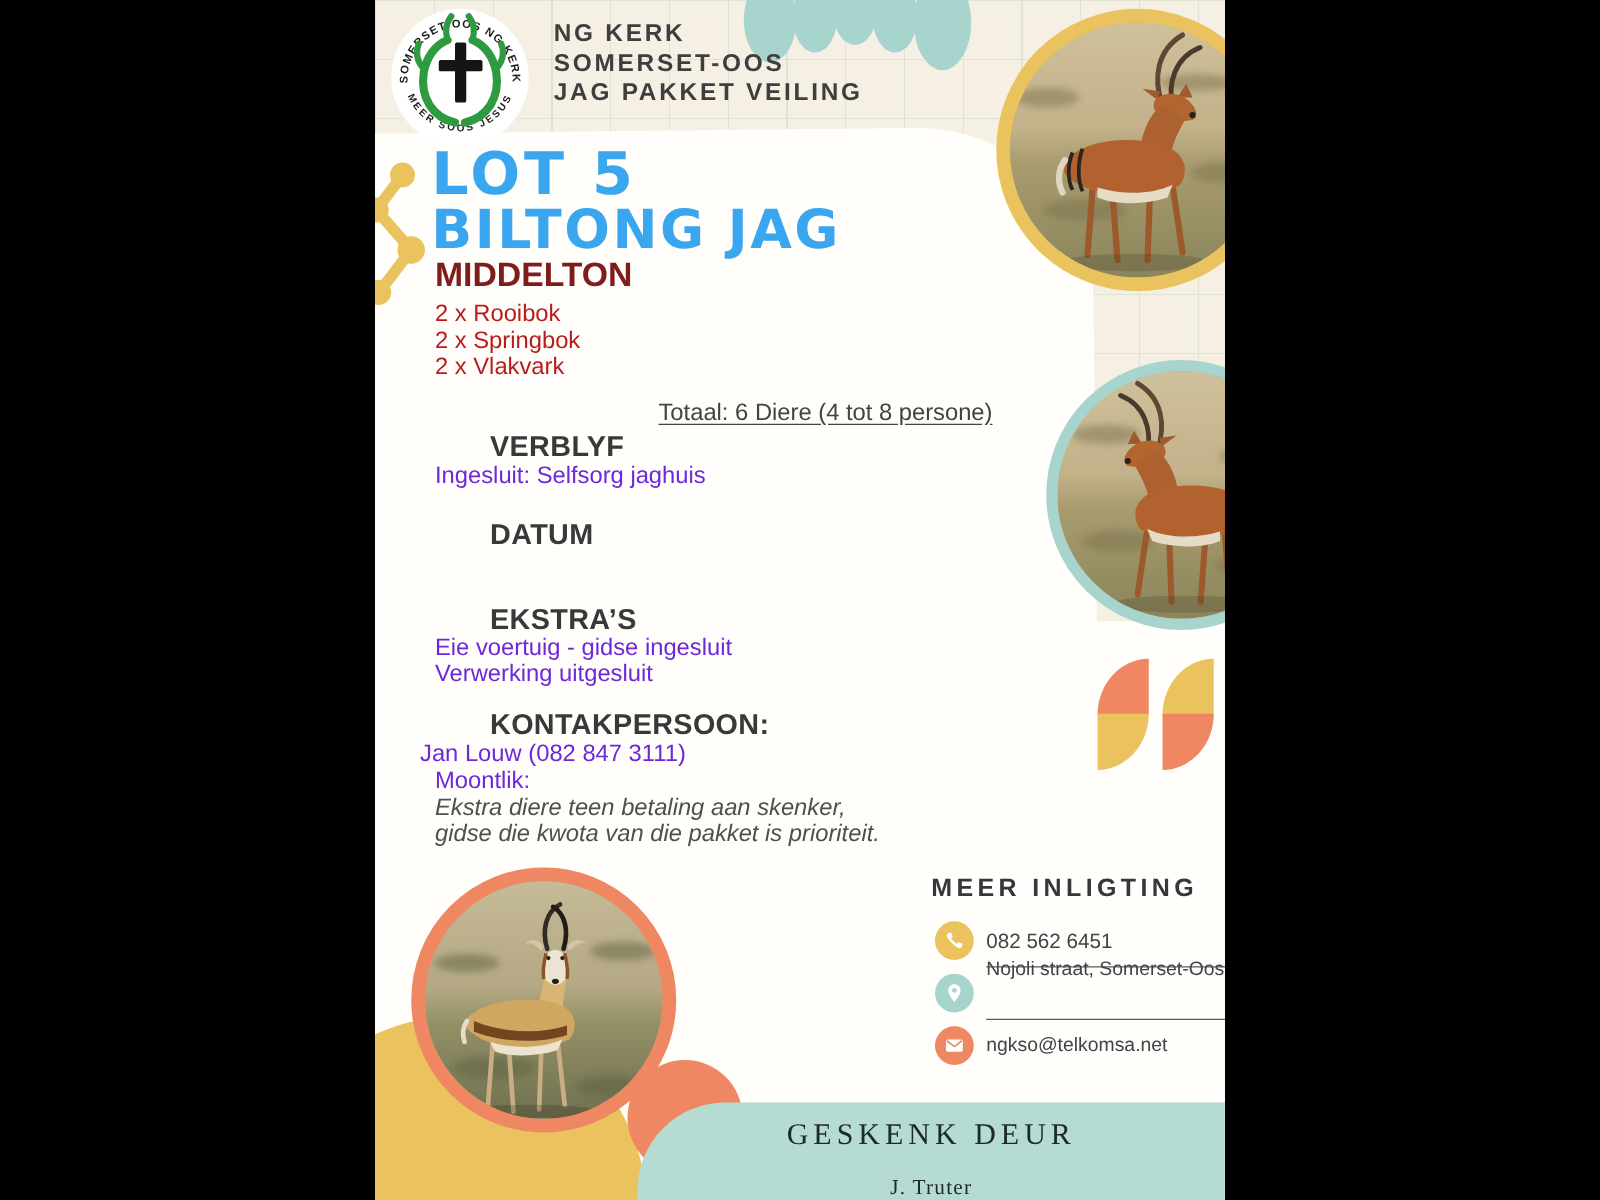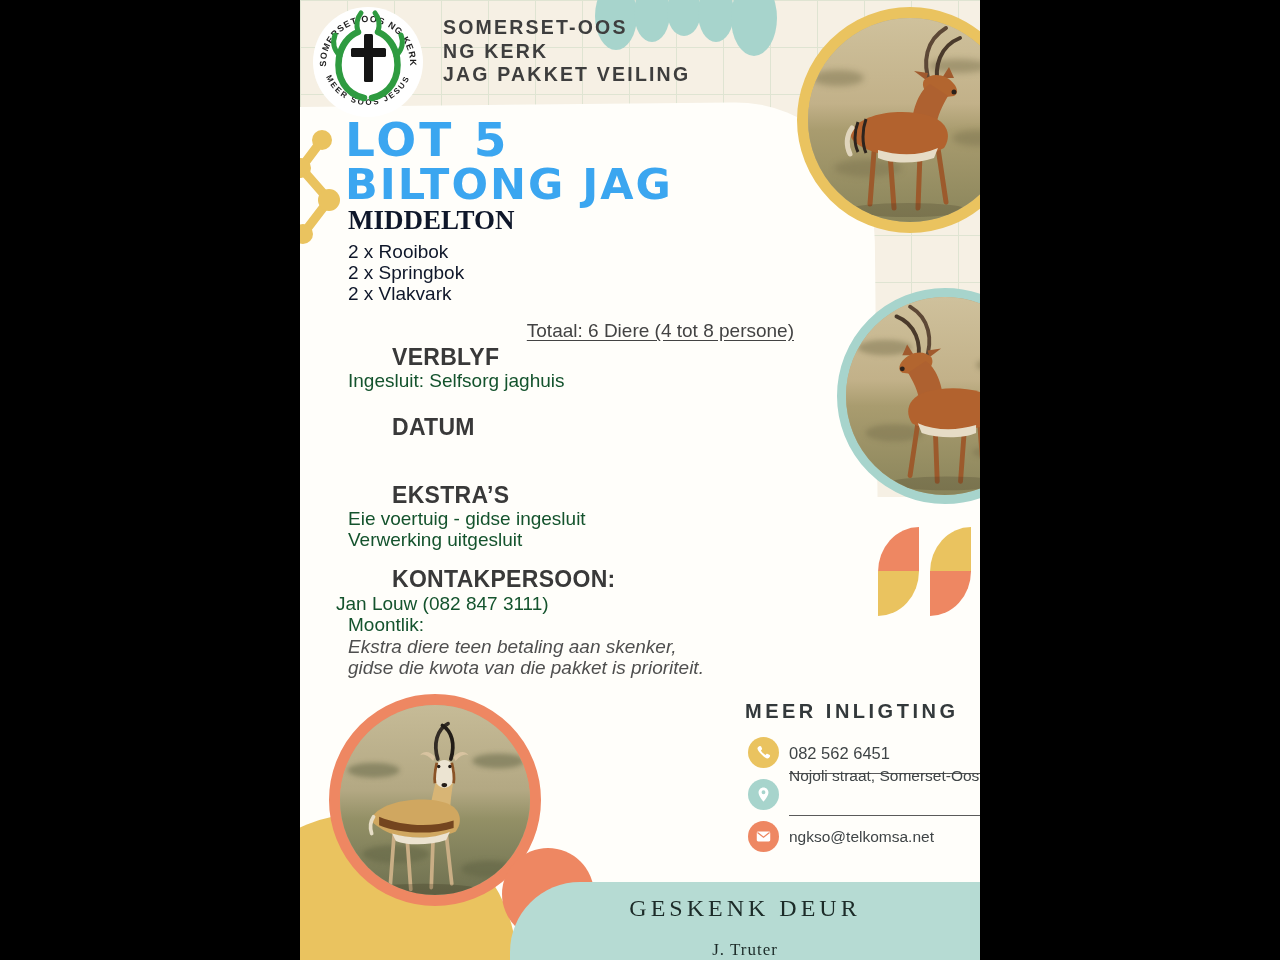--- a/index.html
+++ b/index.html
@@ -21,26 +21,26 @@
   .blob-b{left:400px;top:497px;width:300px;height:480px;border-radius:60px 0 0 0;}
   .drop{position:absolute;background:var(--teal);border-radius:50%;}
   .photo-circle{position:absolute;border-radius:50%;overflow:hidden;background:#b7ab85;}
   .photo-circle svg{display:block;width:100%;height:100%;}
   .c1{left:497px;top:7px;width:226px;height:226px;border:11px solid var(--yellow);}
   .c2{left:537px;top:288px;width:216px;height:216px;border:9px solid var(--teal);}
   .c3{left:29px;top:694px;width:212px;height:212px;border:11px solid var(--orange);}
   .title1{left:45px;top:112px;font-family:"DejaVu Sans",sans-serif;font-weight:800;font-size:47px;color:var(--blue);letter-spacing:3px;}
   .title2{left:45px;top:159px;font-family:"DejaVu Sans",sans-serif;font-weight:800;font-size:43px;color:var(--blue);letter-spacing:2px;}
   .org{left:143px;top:16px;font-size:19.5px;font-weight:bold;color:#3e3e3e;letter-spacing:2.2px;line-height:23.5px;}
-  .loc-h{left:48px;top:205px;font-size:27px;font-weight:bold;color:#0f172a;font-family:Liberation Serif, serif;}
-  .list{left:48px;top:241px;font-size:19px;color:#0f172a;line-height:21px;}
+  .loc-h{left:48px;top:205px;font-size:27px;font-weight:bold;color:#7f1d1d;}
+  .list{left:48px;top:241px;font-size:19px;color:#b91c1c;line-height:21px;}
   .total{left:138px;top:320px;width:356px;text-align:right;font-size:19px;color:#434343;}
   .total span{text-decoration:underline;text-underline-offset:3px;}
   .h{font-size:23px;font-weight:bold;color:#393939;letter-spacing:.3px;margin-left:44px;}
-  .b{font-size:19px;color:#14532d;line-height:21.5px;}
+  .b{font-size:19px;color:#6d28d9;line-height:21.5px;}
   .note{font-style:italic;color:#4f4f4f;}
   .u{text-decoration:underline;text-underline-offset:3px;}
   .s-piece{position:absolute;width:41px;height:45px;}
   .arc-nw{border-radius:100% 0 0 0;}
   .arc-se{border-radius:0 0 100% 0;}
   .fill-o{background:var(--orange);} .fill-y{background:var(--yellow);}
   .meer-h{left:445px;top:700px;font-size:20px;font-weight:bold;color:#33393b;letter-spacing:3.5px;}
   .crow-icon{position:absolute;left:448px;width:31px;height:31px;border-radius:50%;display:flex;align-items:center;justify-content:center;}
   .crow-label{position:absolute;left:489px;font-size:15.5px;color:#3f4446;}
   .divider{position:absolute;left:489px;width:191px;height:1px;background:#5a5a5a;}
@@ -87,22 +87,22 @@
         <path d="M84,50 C90,44 92,37 89,29" stroke-width="5"></path>
         <path d="M66,26 C68,19 67,12 63,7" stroke-width="5"></path>
       </g>
       <g fill="#151515">
         <rect x="52" y="28" width="9" height="48" rx="1.5"></rect>
         <rect x="39" y="42" width="35" height="9" rx="1.5"></rect>
       </g>
     </svg>
 
     <div class="abs org">
+      <div>NG KERK</div>
       <div>SOMERSET-OOS</div>
-      <div>NG KERK</div>
       <div>JAG PAKKET VEILING</div>
     </div>
 
     <div class="photo-circle c1">
       <svg viewBox="0 0 204 204" preserveAspectRatio="xMidYMid slice">
         <defs>
           <linearGradient id="sav1" x1="0" y1="0" x2="0" y2="1">
             <stop offset="0" stop-color="#cfc19c"></stop>
               <stop offset="0.42" stop-color="#c2b189"></stop>
             <stop offset="0.55" stop-color="#a99c6f"></stop>

